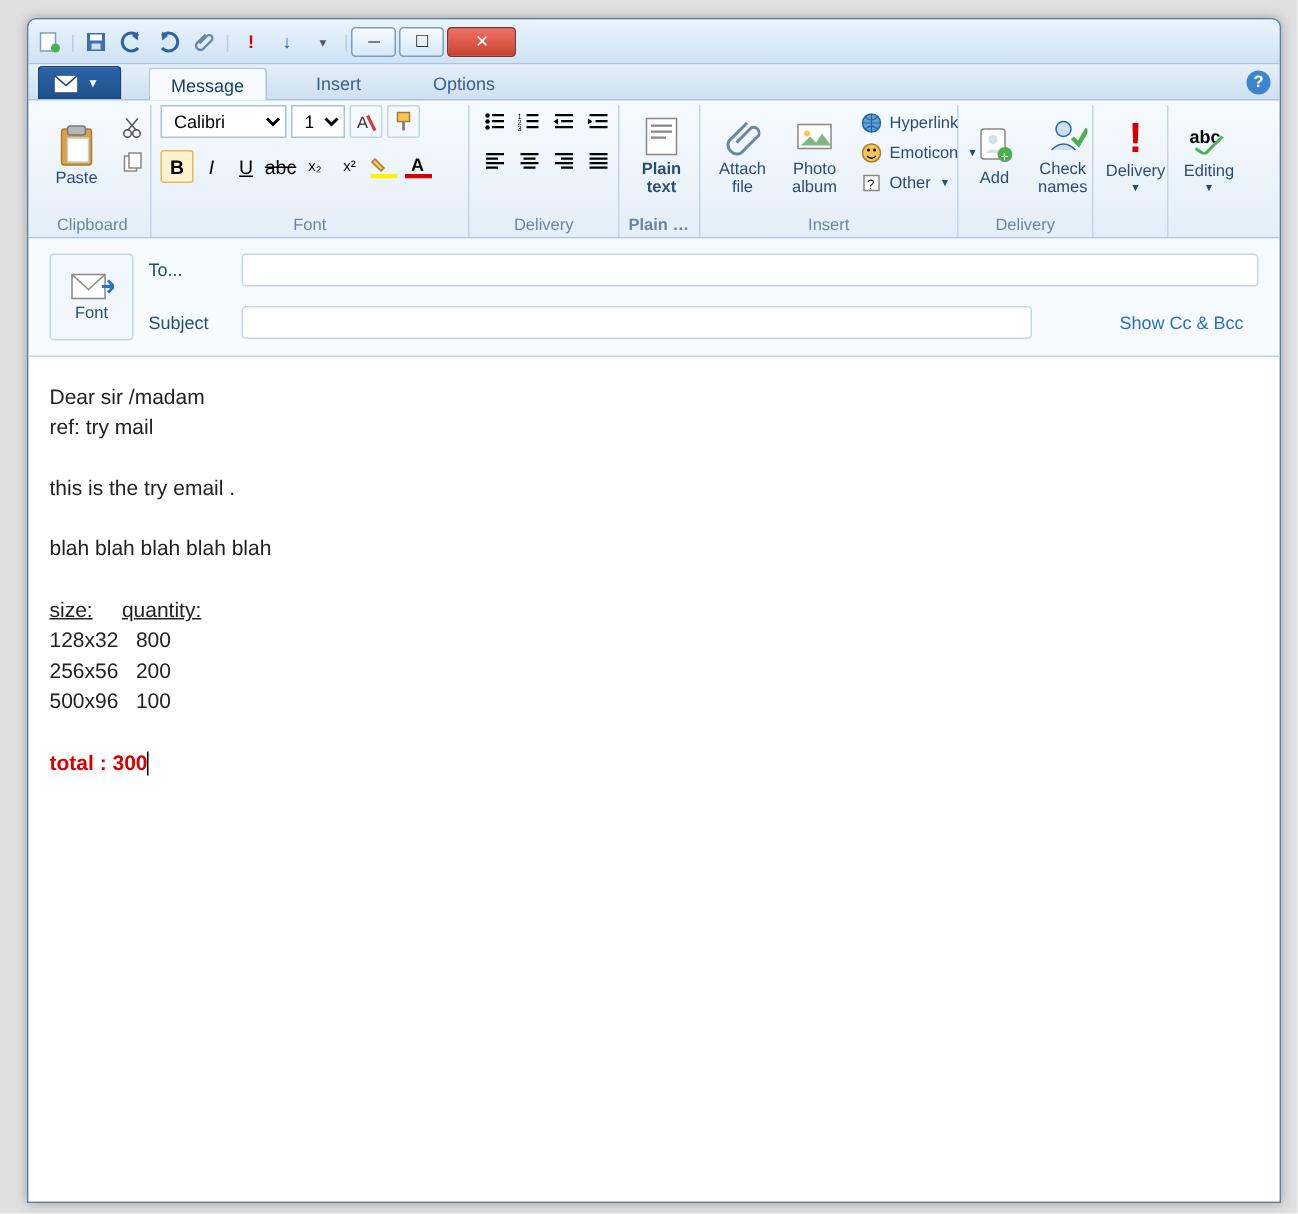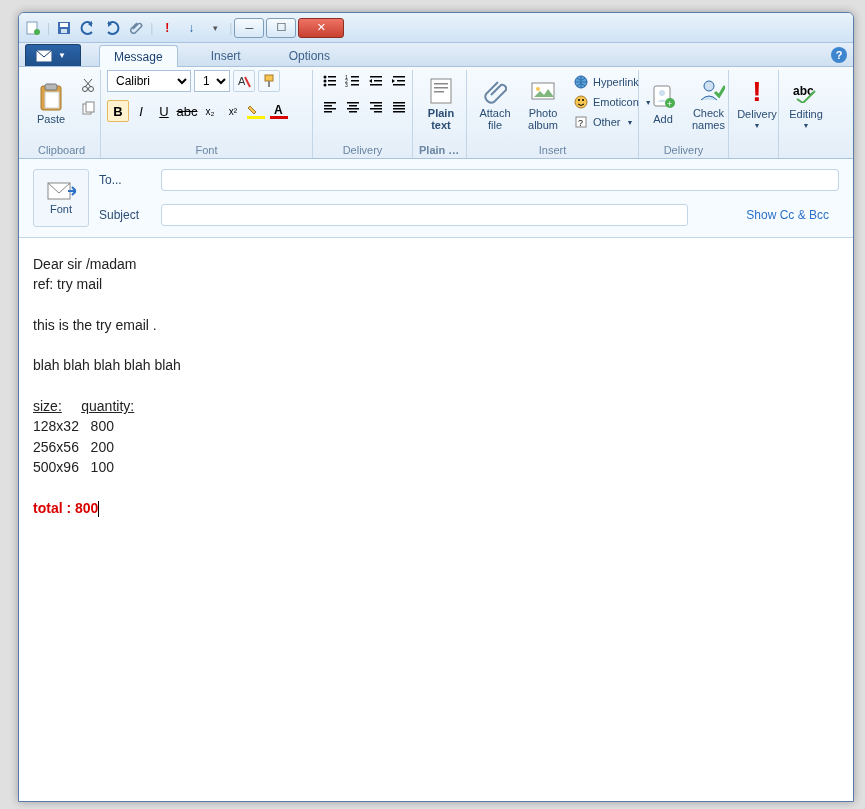--- a/index.html
+++ b/index.html
@@ -507,16 +507,16 @@
     <div>&nbsp;</div>
     <div>this is the try email .</div>
     <div>&nbsp;</div>
     <div>blah blah blah blah blah</div>
     <div>&nbsp;</div>
     <div class="tblrow"><span class="u">size:</span>     <span class="u">quantity:</span></div>
     <div class="tblrow"><span>128x32</span>   <span>800</span></div>
     <div class="tblrow"><span>256x56</span>   <span>200</span></div>
     <div class="tblrow"><span>500x96</span>   <span>100</span></div>
     <div>&nbsp;</div>
-    <div><span class="total">total : 800</span><span class="caret"></span></div>
+    <div><span class="total">total : 300</span><span class="caret"></span></div>
   </div>
 
 </div>
 
 </body></html>

